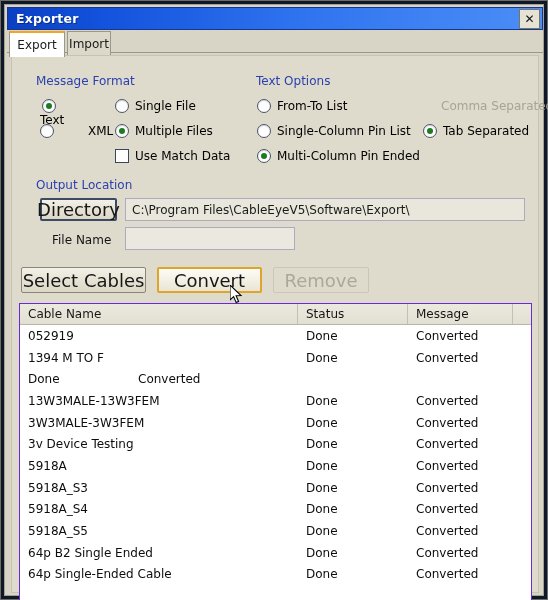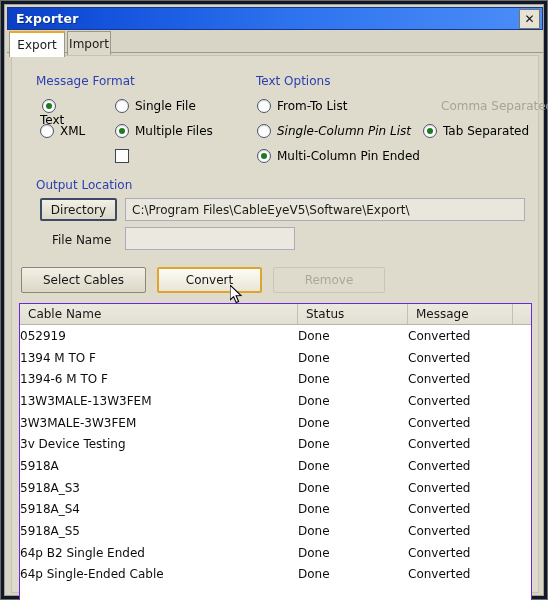--- a/index.html
+++ b/index.html
@@ -160,21 +160,21 @@
     flex: none;
   }
   .spacer-radio { width: 12px; height: 12px; margin-right: 6px; flex: none; }
 
   
   .btn {
     position: absolute;
     box-sizing: border-box;
     background: linear-gradient(to bottom, #f3f1e7 0%, #e6e3d5 50%, #dcd8c8 100%);
     border: 1px solid #8a8779;
-    font-size: 12px;
+    font-size: 18px;
     color: #161616;
     display: flex;
     align-items: center;
     justify-content: center;
     cursor: pointer;
     border-radius: 2px;
   }
   .btn.focused { border: 2px solid #3c4a63; }
   .btn.hovered {
     border: 2px solid #e0a32c;
@@ -234,21 +234,21 @@
   }
   .tr {
     display: flex;
     height: 21.7px;
     align-items: center;
     font-size: 12px;
     color: #0d0d0d;
   }
   .td {
     box-sizing: border-box;
-    padding-left: 0;
+    padding-left: 8px;
     overflow: hidden;
     white-space: nowrap;
   }
   .c-name { width: 278px; }
   .c-status { width: 110px; }
   .c-msg { width: 105px; }
   .c-end { width: 18px; border-right: none; }
 
   
   .cursor {
@@ -275,43 +275,44 @@
     </div>
 
     <div class="content">
 
       <div class="grp-label" style="left:24px; top:18px;">Message Format</div>
 
       <div class="optrow" style="left:28px; top:43px;flex-direction:column;">
         <span class="radio on"></span>
         <span>Text</span>
       </div>
-      <div class="optrow" style="left:28px; top:68px;">
+      <div class="optrow" style="left:28px; top:68px;gap:28px;">
         <span class="radio"></span>
         <span>XML</span>
       </div>
       <div class="optrow" style="left:103px; top:43px;">
         <span class="radio"></span>
         <span>Single File</span>
       </div>
       <div class="optrow" style="left:103px; top:68px;">
         <span class="radio on"></span>
         <span>Multiple Files</span>
       </div>
       <div class="optrow" style="left:103px; top:93px;">
         <span class="checkbox"></span>
+        <span>Use Match Data</span>
       </div>
 
       <div class="grp-label" style="left:244px; top:18px;">Text Options</div>
 
       <div class="optrow" style="left:245px; top:43px;">
         <span class="radio"></span>
         <span>From-To List</span>
       </div>
-      <div class="optrow" style="left:245px; top:68px;font-style:italic;">
+      <div class="optrow" style="left:245px; top:68px;">
         <span class="radio"></span>
         <span>Single-Column Pin List</span>
       </div>
       <div class="optrow" style="left:245px; top:93px;">
         <span class="radio on"></span>
         <span>Multi-Column Pin Ended</span>
       </div>
       <div class="optrow disabled" style="left:411px; top:43px;">
         <span class="spacer-radio"></span>
         <span>Comma Separated</span>
@@ -324,42 +325,41 @@
       <div class="grp-label" style="left:24px; top:122px;">Output Location</div>
 
       <div class="btn focused" style="left:28px; top:142px; width:77px; height:23px;">Directory</div>
       <div class="textfield" style="left:113px; top:142px; width:400px; height:23px;" title="C:\Program Files\CableEyeV5\Software\Export\">C:\Program Files\CableEyeV5\Software\Export\</div>
 
       <div class="fieldlabel" style="left:40px; top:177px;">File Name</div>
       <div class="textfield" style="left:113px; top:171px; width:170px; height:23px; background:#ebe9df;" placeholder=""></div>
 
       <div class="btn hovered" style="left:145px; top:211px; width:105px; height:26px;">Convert</div>
       <div class="btn" style="left:9px; top:211px; width:125px; height:26px;">Select Cables</div>
-      <div class="btn disabled" style="left:261px; top:211px; width:112px; height:26px;">Remove</div>
+      <div class="btn disabled" style="left:261px; top:211px; width:96px; height:26px;">Remove</div>
 
       <div class="table">
         <div class="thead">
           <div class="th c-name">Cable Name</div>
           <div class="th c-status">Status</div>
           <div class="th c-msg">Message</div>
           <div class="th c-end"></div>
         </div>
         <div id="table-body">
             <div class="tr">
               <div class="td c-name">052919</div>
               <div class="td c-status">Done</div>
               <div class="td c-msg">Converted</div>
             </div>
             <div class="tr">
               <div class="td c-name">1394 M TO F</div>
               <div class="td c-status">Done</div>
               <div class="td c-msg">Converted</div>
             </div>
             <div class="tr">
-              <div class="td c-name">1394-6 M TO F</div>
               <div class="td c-status">Done</div>
               <div class="td c-msg">Converted</div>
             </div>
             <div class="tr">
               <div class="td c-name">13W3MALE-13W3FEM</div>
               <div class="td c-status">Done</div>
               <div class="td c-msg">Converted</div>
             </div>
             <div class="tr">
               <div class="td c-name">3W3MALE-3W3FEM</div>

